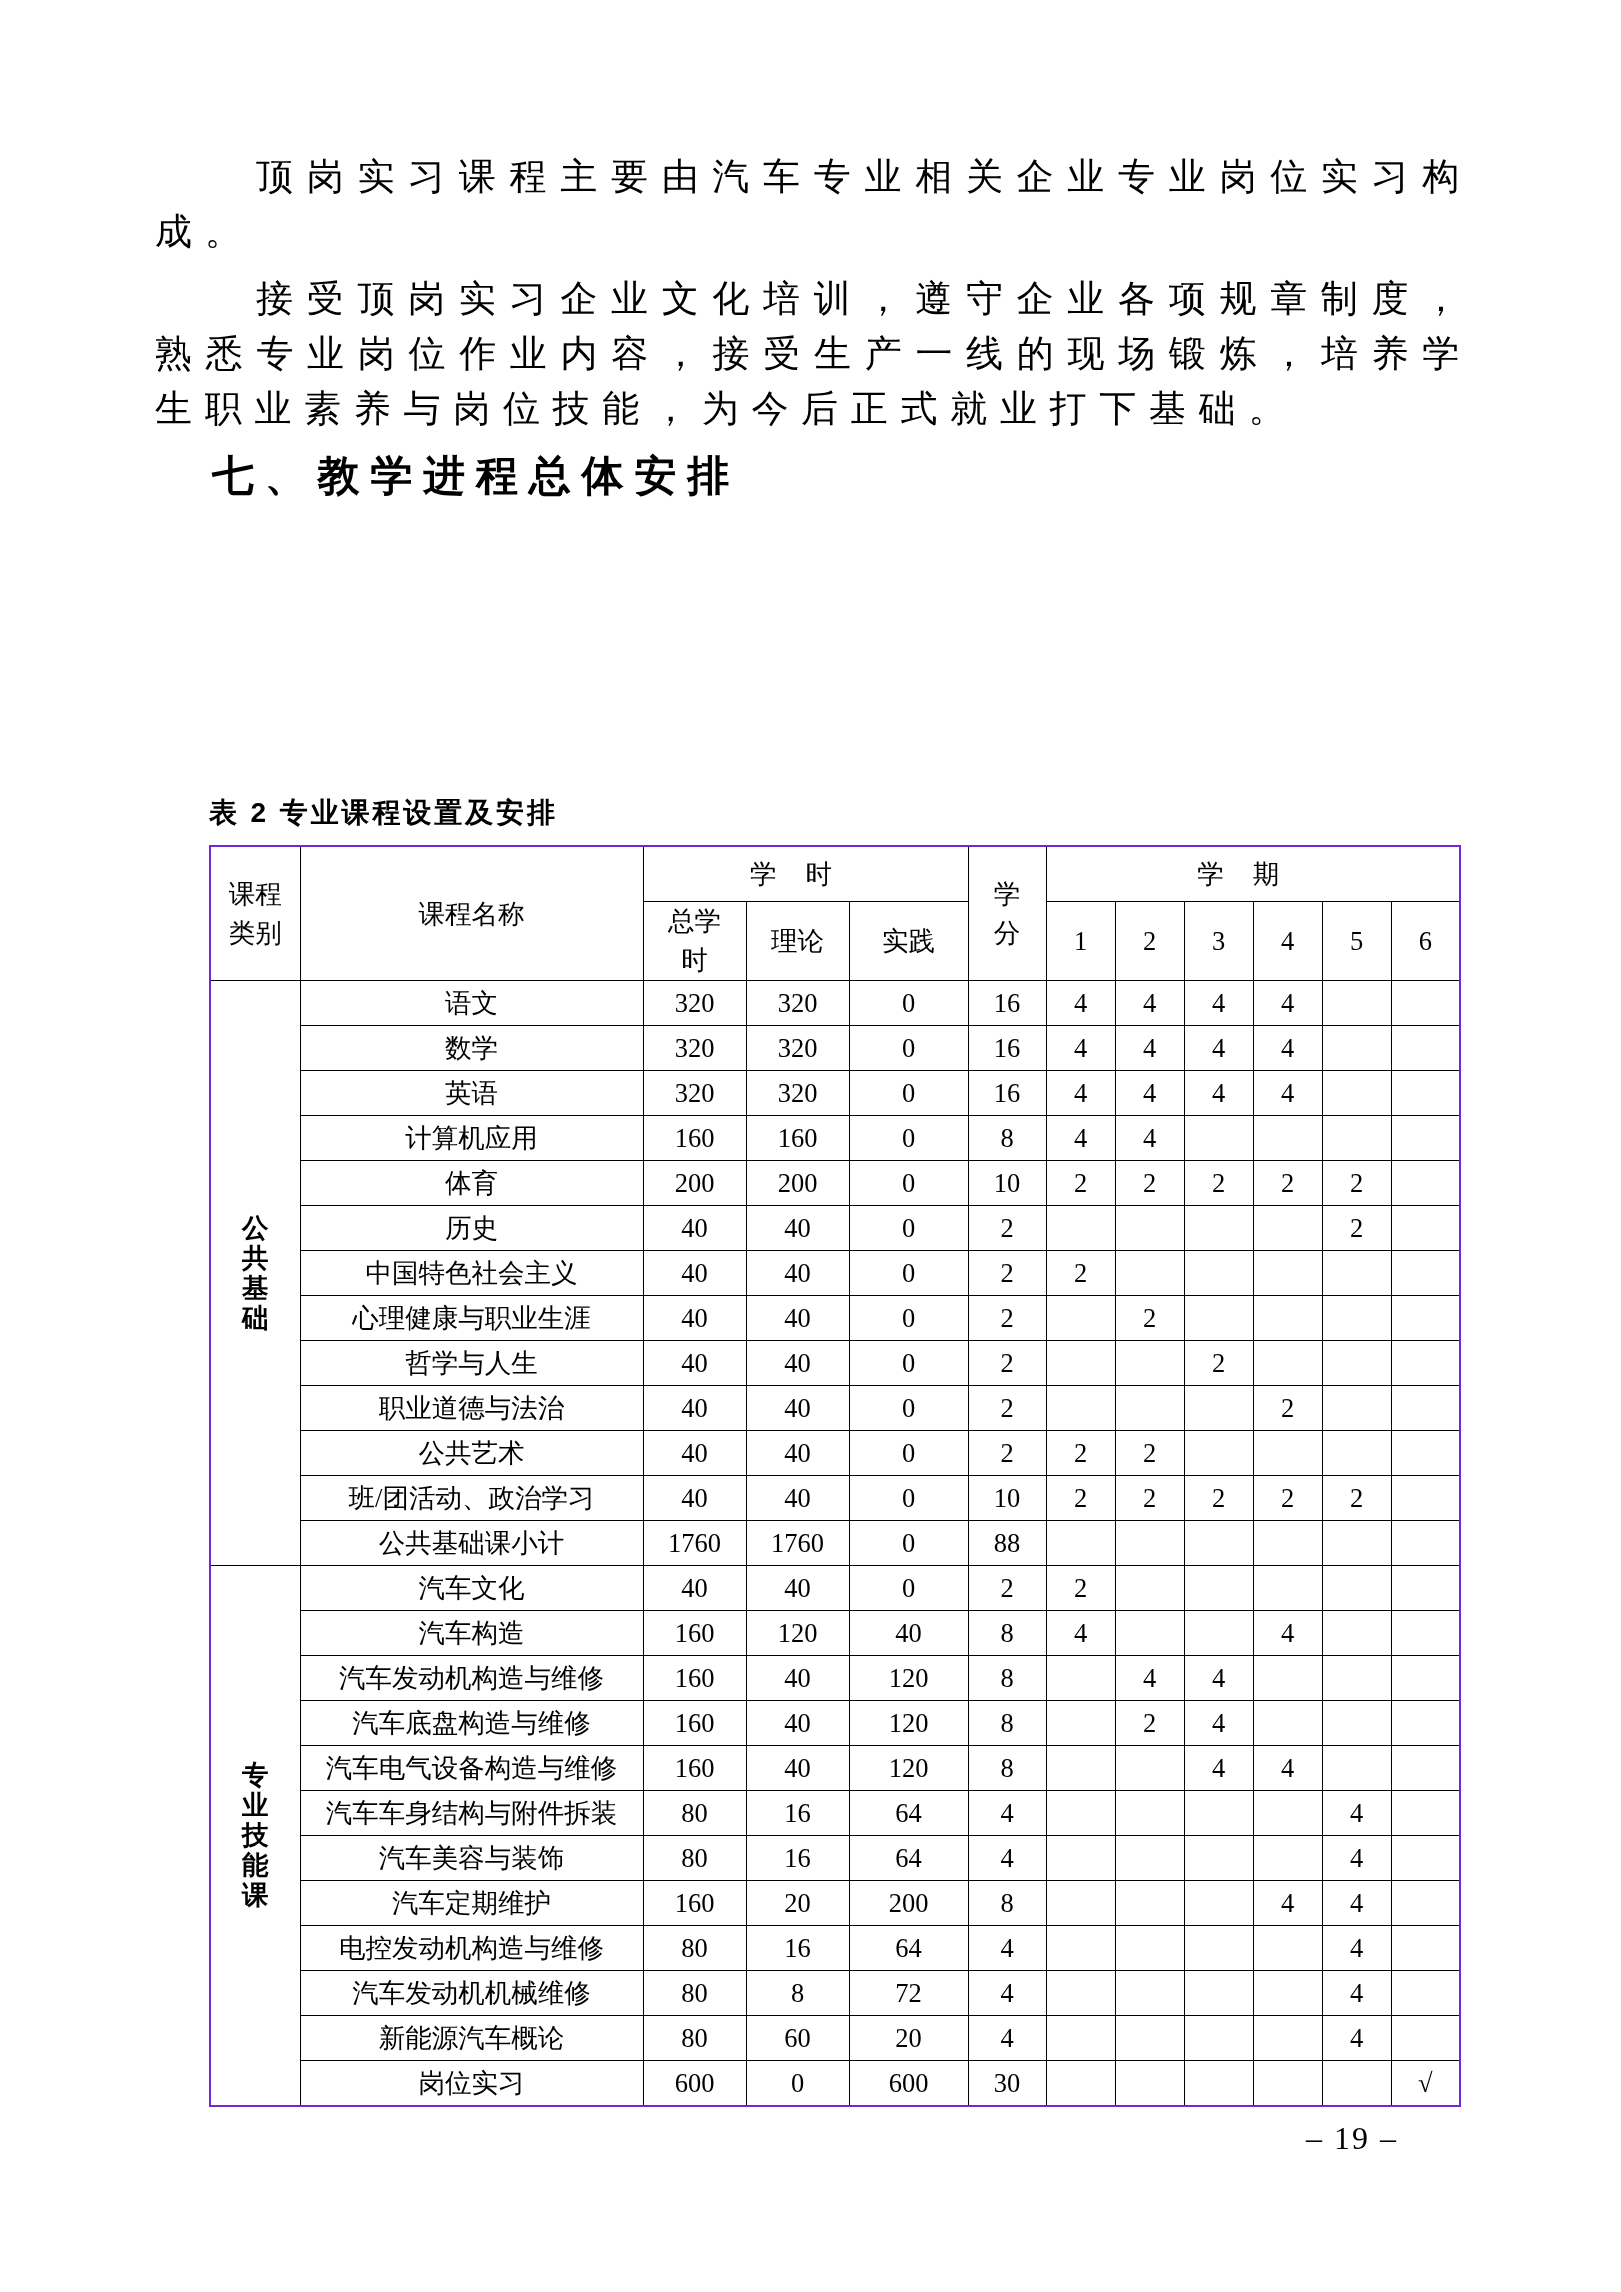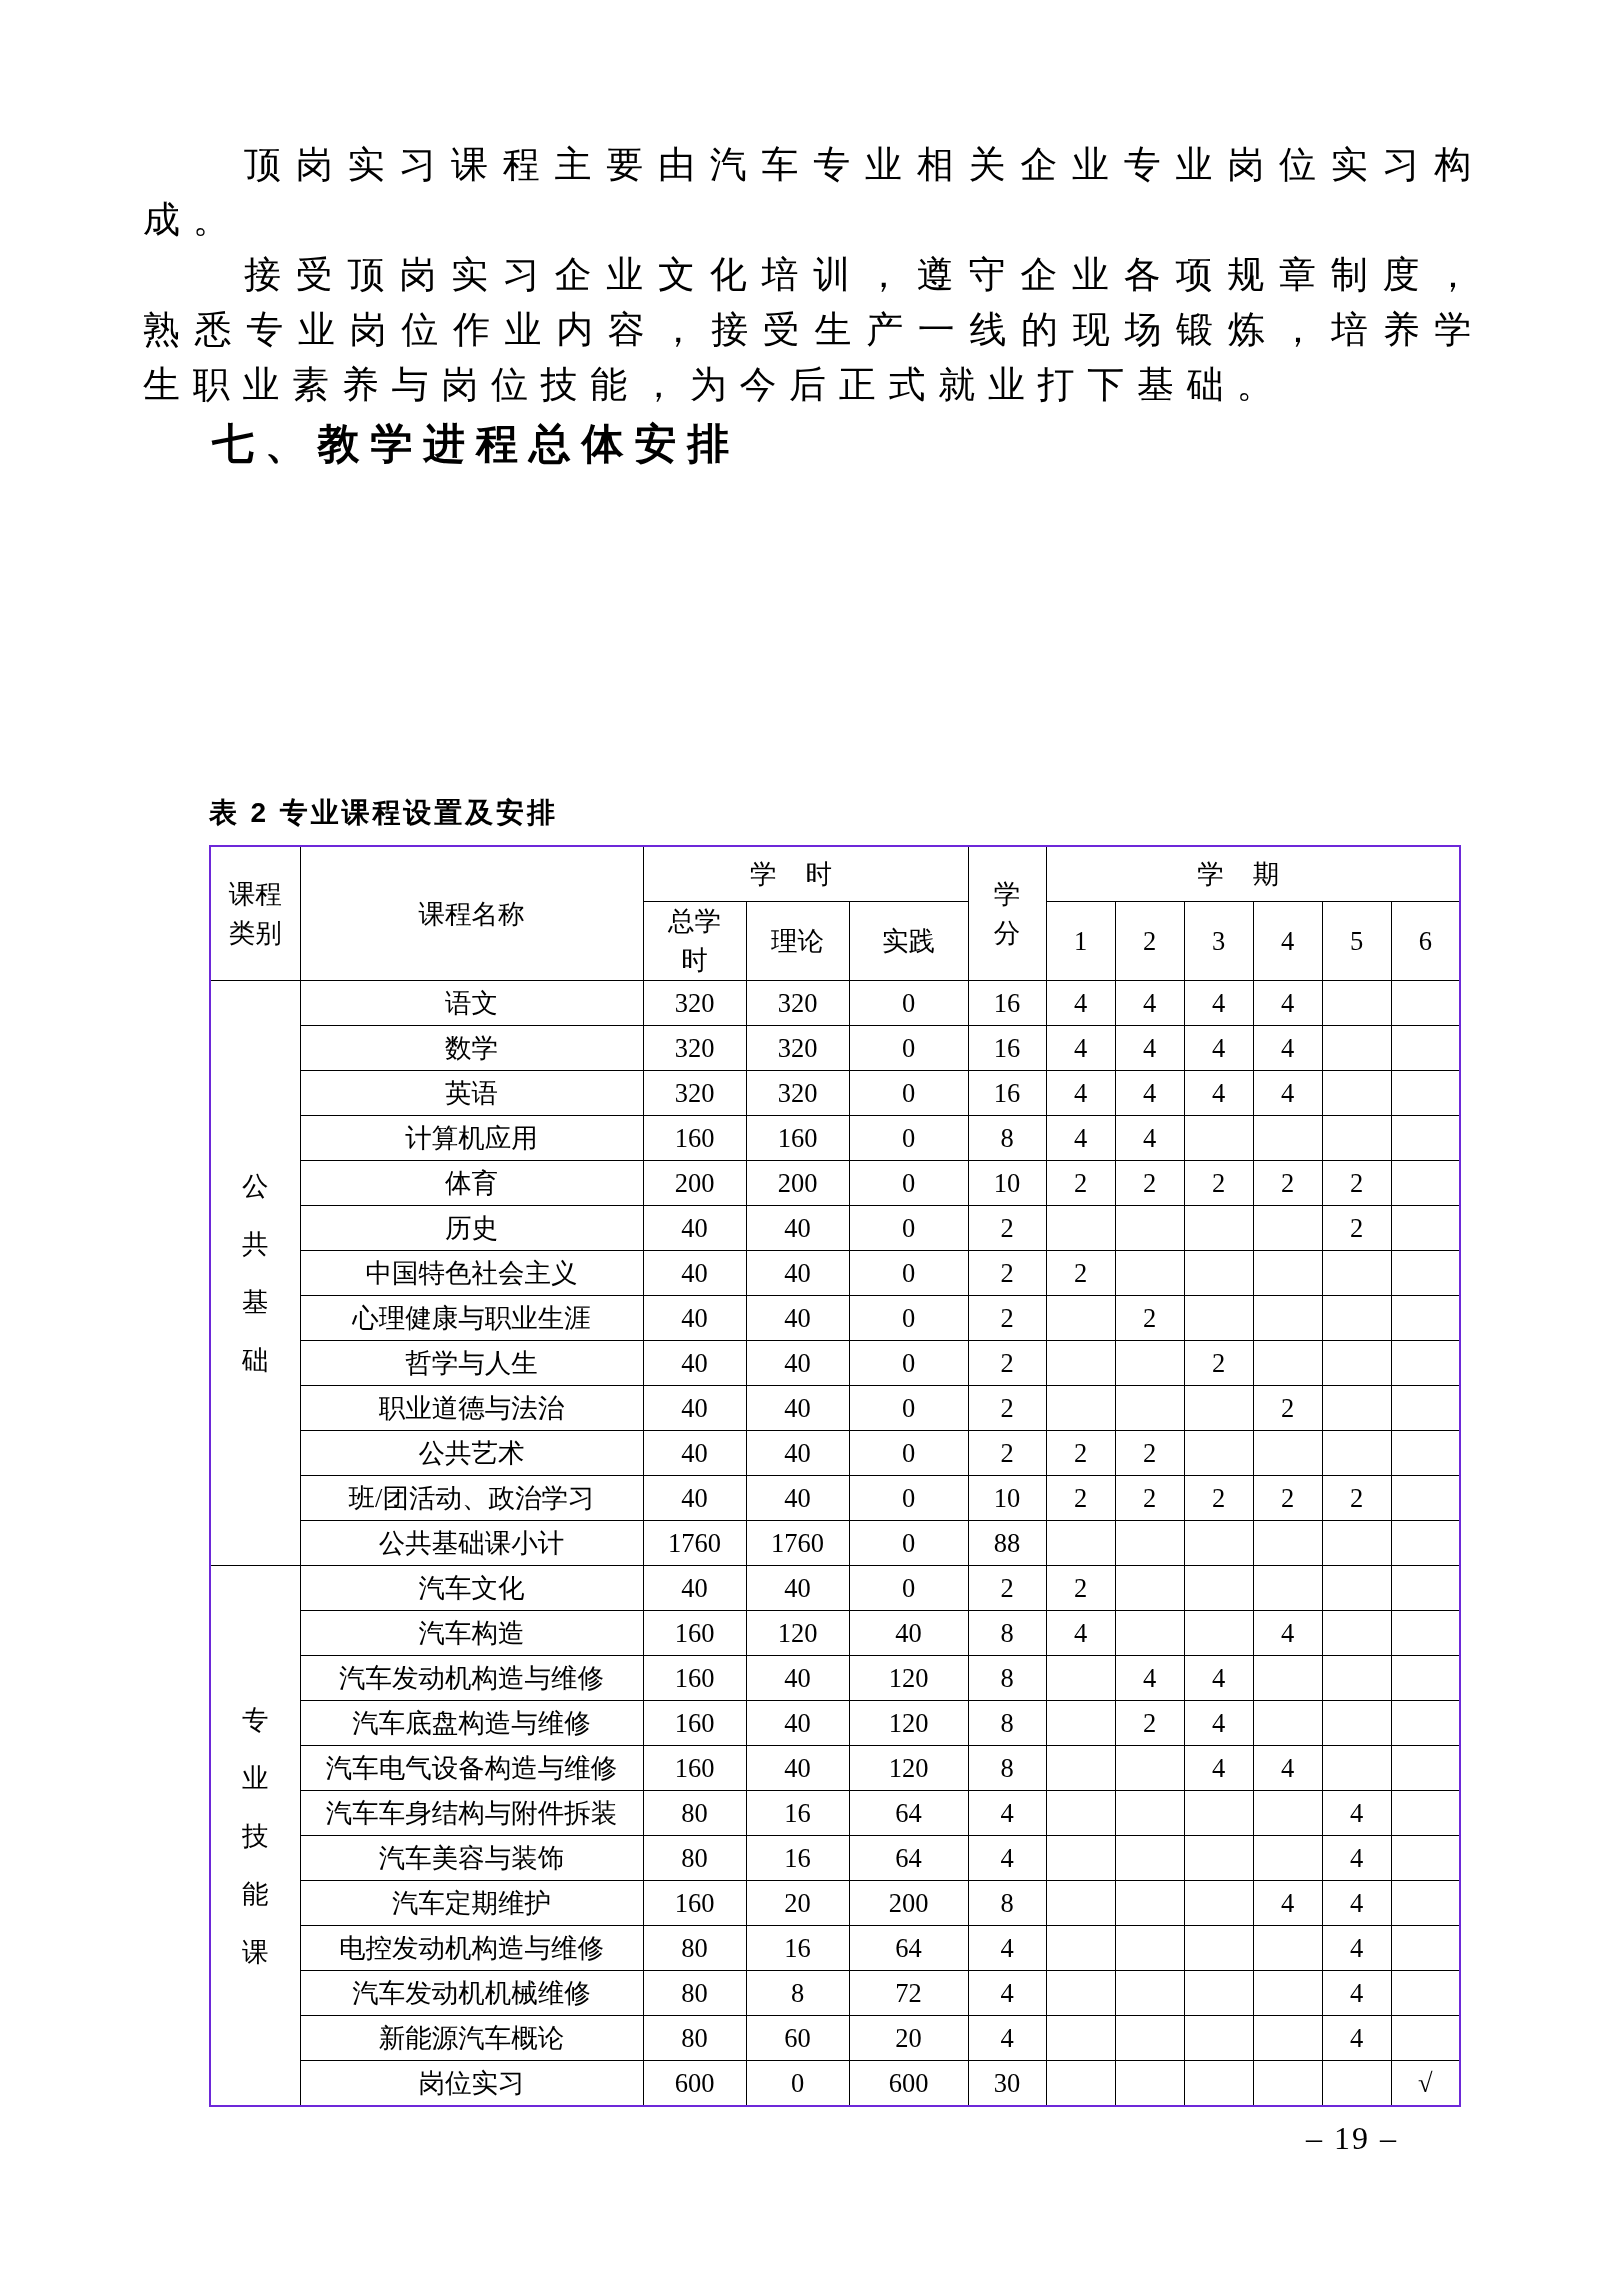--- a/index.html
+++ b/index.html
@@ -16,21 +16,21 @@
   .text-block {
     position: absolute;
     left: 143px;
     top: 137px;
     width: 1341px;
     font-size: 37px;
     line-height: 55px;
     letter-spacing: 12.7px;
     text-align: justify;
   }
-  .para { margin: 0; text-indent: 101px; }
+  .para { margin: 12px; text-indent: 101px; }
   .section-heading {
     margin: 4px 0 0 0;
     text-indent: 69px;
     font-family: "Liberation Sans", "DejaVu Sans", sans-serif;
     font-weight: 700;
     font-size: 42px;
     letter-spacing: 10.8px;
   }
   .table-caption {
     position: absolute;
@@ -63,22 +63,23 @@
   tr.h1 th { height: 54px; }
   tr.h2 th { height: 78px; }
   table.courses tbody td { height: 44px; }
   .pre { white-space: pre-line; line-height: 39px; }
   .spread { letter-spacing: 29px; padding-left: 29px; }
   .cat-cell { }
   .vertical-label {
     display: inline-block;
     width: 1.1em;
     word-break: break-all;
-    line-height: 58px;
+    line-height: 30px;
     letter-spacing: 0;
+    font-weight: bold;
   }
   .footer {
     position: absolute;
     top: 2120px;
     left: 1251px;
     width: 147px;
     text-align: right;
     font-size: 32px;
     letter-spacing: 2px;
   }

